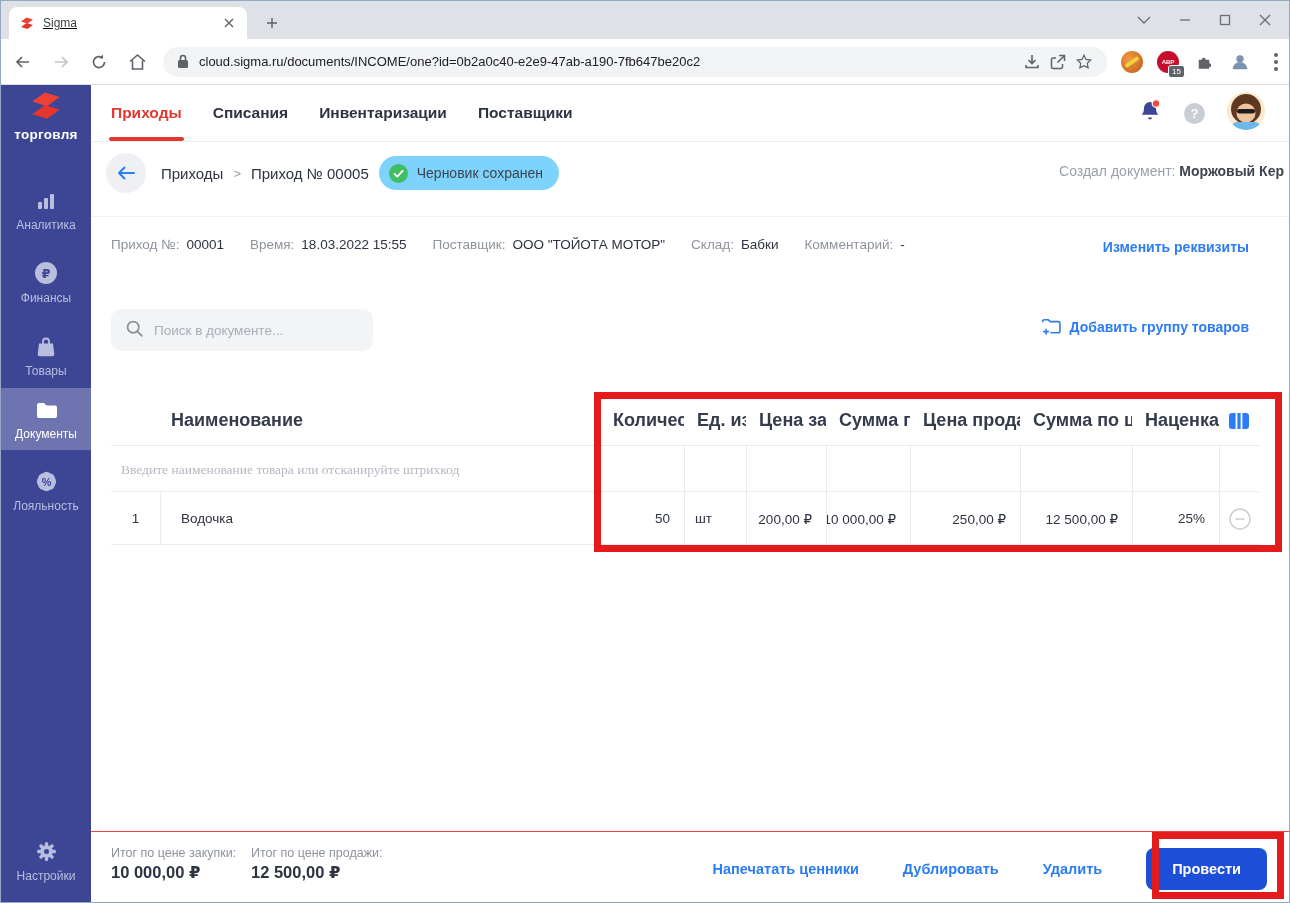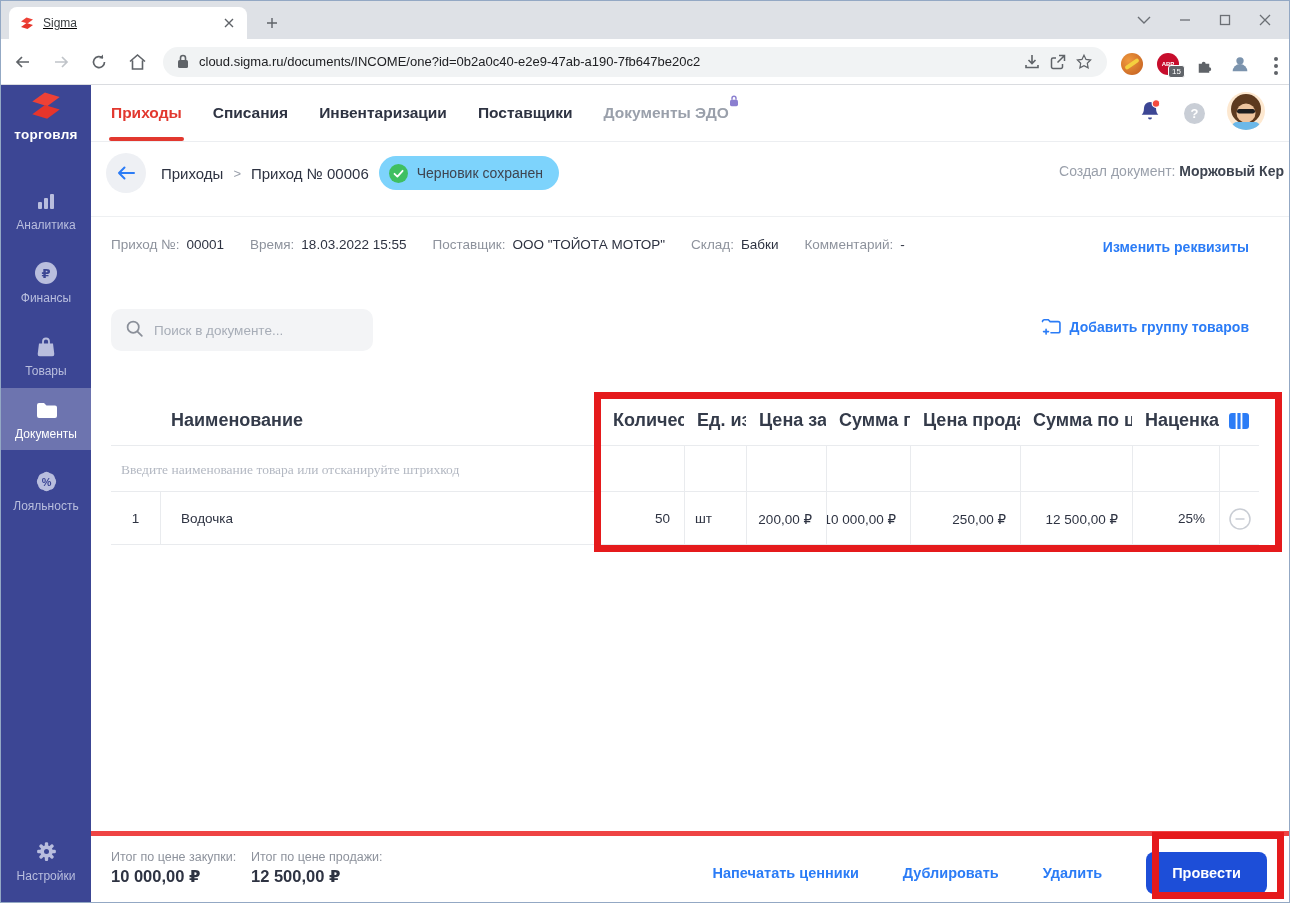--- a/index.html
+++ b/index.html
@@ -15,21 +15,21 @@
   .win-controls { position:absolute; right:10px; top:0; height:38px; display:flex; align-items:center; gap:28px; padding-right:8px; }
   .win-controls svg { display:block; }
 
   
   .btoolbar { position:absolute; left:0; top:38px; width:100%; height:46px; background:#fff; border-bottom:1px solid #dadce0; display:flex; align-items:center; }
   .nav-ic { width:32px; height:32px; display:flex; align-items:center; justify-content:center; border-radius:50%; margin-left:6px; flex:0 0 auto; }
   .omnibox { margin-left:10px; width:962px; height:30px; background:#f1f3f4; border-radius:15px; display:flex; align-items:center; padding:0 10px 0 14px; }
   .omnibox .url { font-size:13px; color:#202124; flex:1; margin-left:10px; white-space:nowrap; overflow:hidden; }
   .omni-ic { width:26px; height:26px; display:flex; align-items:center; justify-content:center; flex:0 0 auto; }
   .ext-area { display:flex; align-items:center; gap:10px; margin-left:12px; }
-  .ext-ic { position:relative; width:26px; height:26px; display:flex; align-items:flex-end; justify-content:center; }
+  .ext-ic { position:relative; width:26px; height:26px; display:flex; align-items:center; justify-content:center; }
   .abp { width:22px; height:22px; border-radius:50%; background:#c70d2c; color:#fff; font-size:6px; font-weight:bold; display:flex; align-items:center; justify-content:center; }
   .abp-badge { position:absolute; right:-4px; bottom:-3px; background:#606469; color:#fff; font-size:8px; padding:1px 3px; border-radius:3px; border:1px solid #fff; }
   .pencil-ball { width:22px; height:22px; border-radius:50%; background:radial-gradient(circle at 35% 35%, #f09a3e, #c05a1e); position:relative; }
   .pencil-ball::after { content:""; position:absolute; left:3px; top:9px; width:16px; height:4px; background:#f4d03f; transform:rotate(-35deg); border-radius:2px; }
 
   
   .app { position:absolute; left:0; top:84px; width:1290px; height:819px; }
   .sidebar { position:absolute; left:0; top:0; width:90px; height:100%; background:#3c4694; }
   .brand { position:absolute; left:0; top:4px; width:100%; text-align:center; }
   .brand-label { margin-top:2px; color:#fff; font-size:13.5px; font-weight:bold; letter-spacing:.3px; }
@@ -90,21 +90,21 @@
   .cell-empty { height:46px; border-left:1px solid #e9ebee; }
   .t-row { height:53px; border-bottom:1px solid #e9ebee; }
   .td { font-size:13.5px; color:#2e3342; height:53px; display:flex; align-items:center; }
   .td.num { justify-content:center; border-right:1px solid #e9ebee; }
   .td.name { padding-left:20px; }
   .td.r { justify-content:flex-end; padding-right:14px; border-left:1px solid #e9ebee; white-space:nowrap; overflow:hidden; }
   .td.l { padding-left:10px; border-left:1px solid #e9ebee; }
   .td.act { justify-content:center; border-left:1px solid #e9ebee; cursor:pointer; }
 
   
-  .pfooter { position:absolute; left:0; bottom:0; width:100%; height:73px; border-top:5px solid #ef4444; background:#fff; }
+  .pfooter { position:absolute; left:0; bottom:0; width:100%; height:73px; border-top:1px solid #ef4444; background:#fff; }
   .total { position:absolute; top:14px; }
   .total .tl { font-size:12.5px; color:#8d929c; }
   .total .tv { margin-top:3px; font-size:16.5px; font-weight:bold; color:#2e3342; }
   .total.t1 { left:20px; } .total.t2 { left:160px; }
   .f-actions { position:absolute; right:24px; top:0; height:73px; display:flex; align-items:center; gap:44px; }
   .f-link { color:#2b7cf6; font-size:14.5px; font-weight:bold; cursor:pointer; white-space:nowrap; }
   .submit-btn { background:#1d4ed8; color:#fff; border:none; border-radius:8px; font-size:14.5px; font-weight:bold; padding:13px 26px; cursor:pointer; font-family:inherit; }
 
   
   .annot { position:absolute; border:7px solid #e51a1c; z-index:50; pointer-events:none; }
@@ -304,27 +304,20 @@
             </span>
           <span class="tab">
               <span>Списания</span>
             </span>
           <span class="tab">
               <span>Инвентаризации</span>
             </span>
           <span class="tab">
               <span>Поставщики</span>
             </span>
-          <span class="tab disabled">
-              <span>Документы ЭДО</span>
-            <span class="lock"><svg width="10" height="12" viewBox="0 0 12 15">
-                  <rect x="1" y="6" width="10" height="8" rx="2" fill="#8b7fd0"></rect>
-                  <path d="M3.5 6 V4 a2.5 2.5 0 0 1 5 0 V6" stroke="#8b7fd0" stroke-width="1.8" fill="none"></path>
-                </svg></span>
-          </span>
         </div>
         <div class="header-right">
           <span class="bell-wrap">
             <svg width="24" height="26" viewBox="0 0 24 26">
                 <path d="M12 4 a6 6 0 0 1 6 6 c0 4 1.2 5.7 2.3 6.8 H3.7 C4.8 15.7 6 14 6 10 a6 6 0 0 1 6 -6 Z" fill="#3c4694"></path>
                 <path d="M10 19.5 a2 2 0 0 0 4 0" fill="#3c4694"></path>
                 <circle cx="18" cy="5.5" r="3.8" fill="#f44a3e" stroke="#fff" stroke-width="1.2"></circle>
               </svg>
           </span>
           <span class="help-circle">
@@ -351,21 +344,21 @@
 
       <div class="crumb-row">
         <span class="back-btn">
             <svg width="20" height="16" viewBox="0 0 20 16">
               <path d="M18 8 H3 M8.5 2.5 L3 8 L8.5 13.5" stroke="#2b7cf6" stroke-width="2" fill="none" stroke-linecap="round" stroke-linejoin="round"></path>
             </svg>
           </span>
         <div class="crumbs">
           <span>Приходы</span>
           <span class="crumb-sep">&gt;</span>
-          <span>Приход № 00006</span>
+          <span>Приход № 00005</span>
         </div>
         <span class="badge">
           <svg width="19" height="19" viewBox="0 0 19 19">
               <circle cx="9.5" cy="9.5" r="9.5" fill="#3fbf61"></circle>
               <path d="M5.5 9.8 L8.4 12.6 L13.6 6.8" stroke="#fff" stroke-width="1.8" fill="none" stroke-linecap="round" stroke-linejoin="round"></path>
             </svg>
           <span class="btxt">Черновик сохранен</span>
         </span>
         <span class="created">
           <span>Создал документ:</span>

